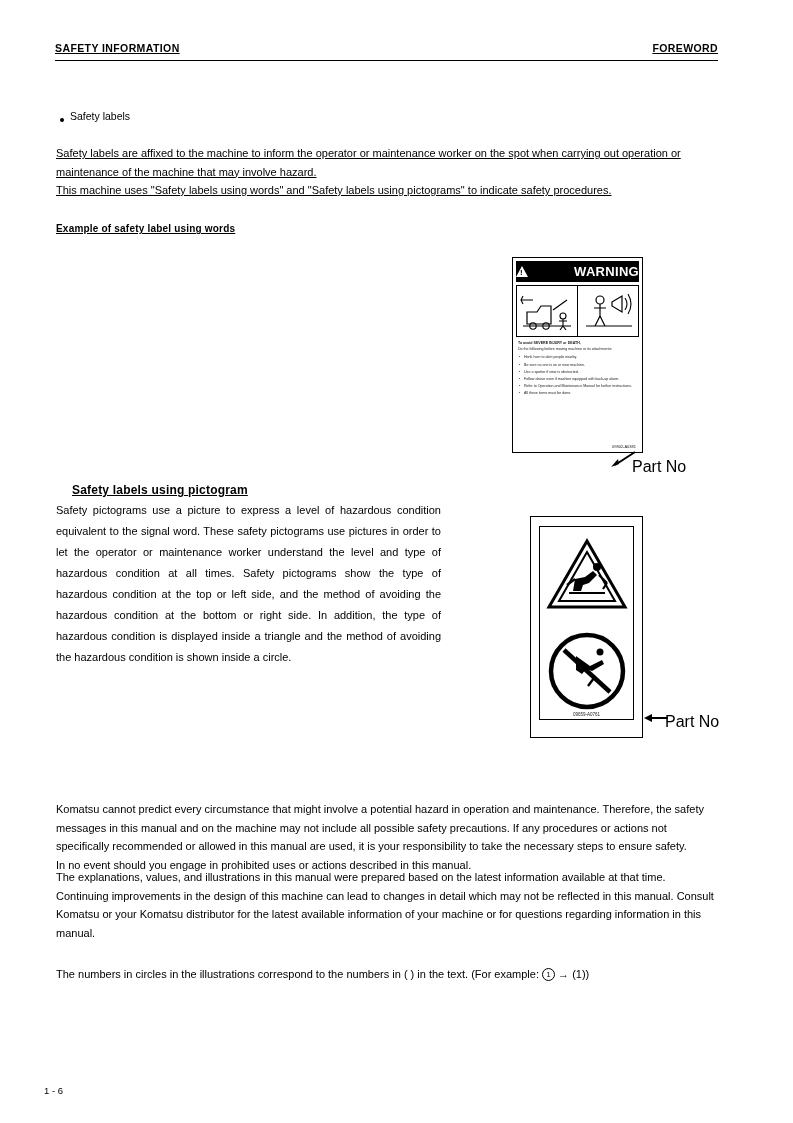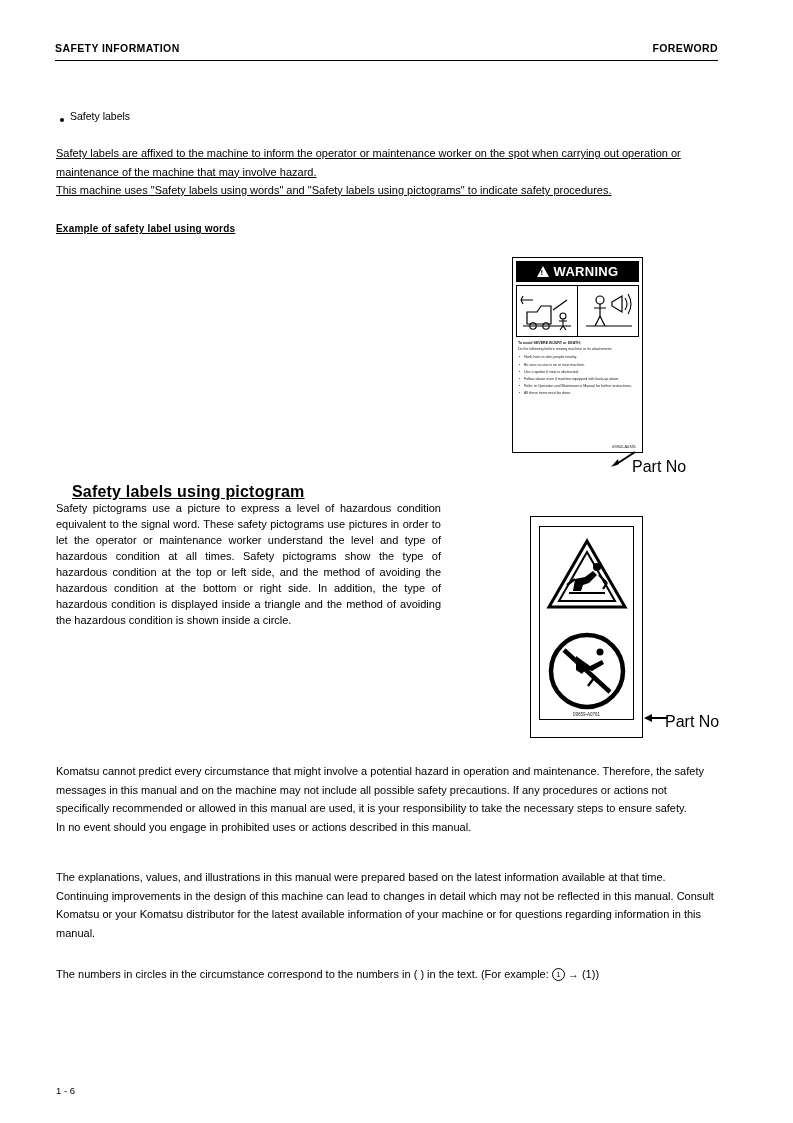--- a/index.html
+++ b/index.html
@@ -26,20 +26,21 @@
     position: absolute;
     left: 55px;
     top: 42px;
     width: 663px;
     display: flex;
     justify-content: space-between;
     align-items: flex-end;
     font-size: 10.5px;
     font-weight: bold;
     letter-spacing: 0.4px;
+    text-decoration: underline;
   }
   .header-rule {
     position: absolute;
     left: 55px;
     top: 60px;
     width: 663px;
     border-bottom: 1.6px solid #000;
   }
   
   .bullet-heading {
@@ -77,43 +78,43 @@
   }
   .p-intro { left: 56px; top: 144px; width: 665px; text-decoration: underline; }
   .sub-head {
     position: absolute;
     font-size: 10px;
     font-weight: bold;
     letter-spacing: 0.2px;
     text-decoration: underline;
   }
   .sh-words { left: 56px; top: 223px; }
-  .sh-picto { left: 56px; top: 483px; font-size: 16px; padding-left: 16px; }
+  .sh-picto { left: 56px; top: 483px; font-size: 12px; padding-left: 16px; }
   .p-picto {
     left: 56px; top: 500px; width: 385px;
     text-align: justify;
-    line-height: 16px;
-  }
-  .p-komatsu { left: 56px; top: 762px; width: 665px; }
+    line-height: 21px;
+  }
+  .p-komatsu { left: 56px; top: 800px; width: 665px; }
   .p-expl { left: 56px; top: 868px; width: 665px; }
   .p-numbers { left: 56px; top: 965px; width: 665px; }
   .circle-num {
     display: inline-block;
     width: 11px; height: 11px;
     border: 1px solid #000;
     border-radius: 50%;
     font-size: 7.5px;
     line-height: 11px;
     text-align: center;
     vertical-align: 1px;
   }
   
   .footer {
     position: absolute;
-    left: 56px;
+    left: 44px;
     top: 1085px;
     font-size: 9.5px;
   }
   
   .warn-label {
     position: absolute;
     left: 512px;
     top: 257px;
     width: 131px;
     height: 196px;
@@ -121,21 +122,21 @@
     background: #fff;
     box-sizing: border-box;
   }
   .warn-bar {
     margin: 3px 3px 0 3px;
     height: 21px;
     background: #000;
     color: #fff;
     display: flex;
     align-items: center;
-    justify-content: center;
+    justify-content: space-between;
     gap: 5px;
     font-size: 13px;
     font-weight: bold;
     letter-spacing: 0.3px;
   }
   .warn-tri {
     width: 0; height: 0;
     border-left: 6px solid transparent;
     border-right: 6px solid transparent;
     border-bottom: 11px solid #fff;
@@ -321,18 +322,18 @@
   <svg class="arrow-svg" style="left:640px; top:706px;" width="30" height="22">
     <path d="M28 12 L10 12" stroke="#000" stroke-width="2" fill="none"></path>
     <path d="M4 12 L12 8 L12 16 Z" fill="#000"></path>
   </svg>
   <div class="callout callout-2">Part No</div>
 
   <div class="para p-komatsu" style="white-space: pre-line;">Komatsu cannot predict every circumstance that might involve a potential hazard in operation and maintenance. Therefore, the safety messages in this manual and on the machine may not include all possible safety precautions. If any procedures or actions not specifically recommended or allowed in this manual are used, it is your responsibility to take the necessary steps to ensure safety.
 In no event should you engage in prohibited uses or actions described in this manual.</div>
   <div class="para p-expl">The explanations, values, and illustrations in this manual were prepared based on the latest information available at that time.  Continuing  improvements  in the design of this machine can lead to changes in detail which may not be reflected in this manual.  Consult Komatsu or your Komatsu distributor for the latest available information of your machine or for  questions  regarding information in this manual.</div>
   <div class="para p-numbers">
-    <span>The numbers in circles in the circumstance correspond to the numbers in (  ) in the text.  (For example: </span><span class="circle-num">1</span><span> → (1))</span>
+    <span>The numbers in circles in the illustrations correspond to the numbers in (  ) in the text.  (For example: </span><span class="circle-num">1</span><span> → (1))</span>
   </div>
 
   <div class="footer">1 - 6</div>
 
 </div>
 
 </body></html>

